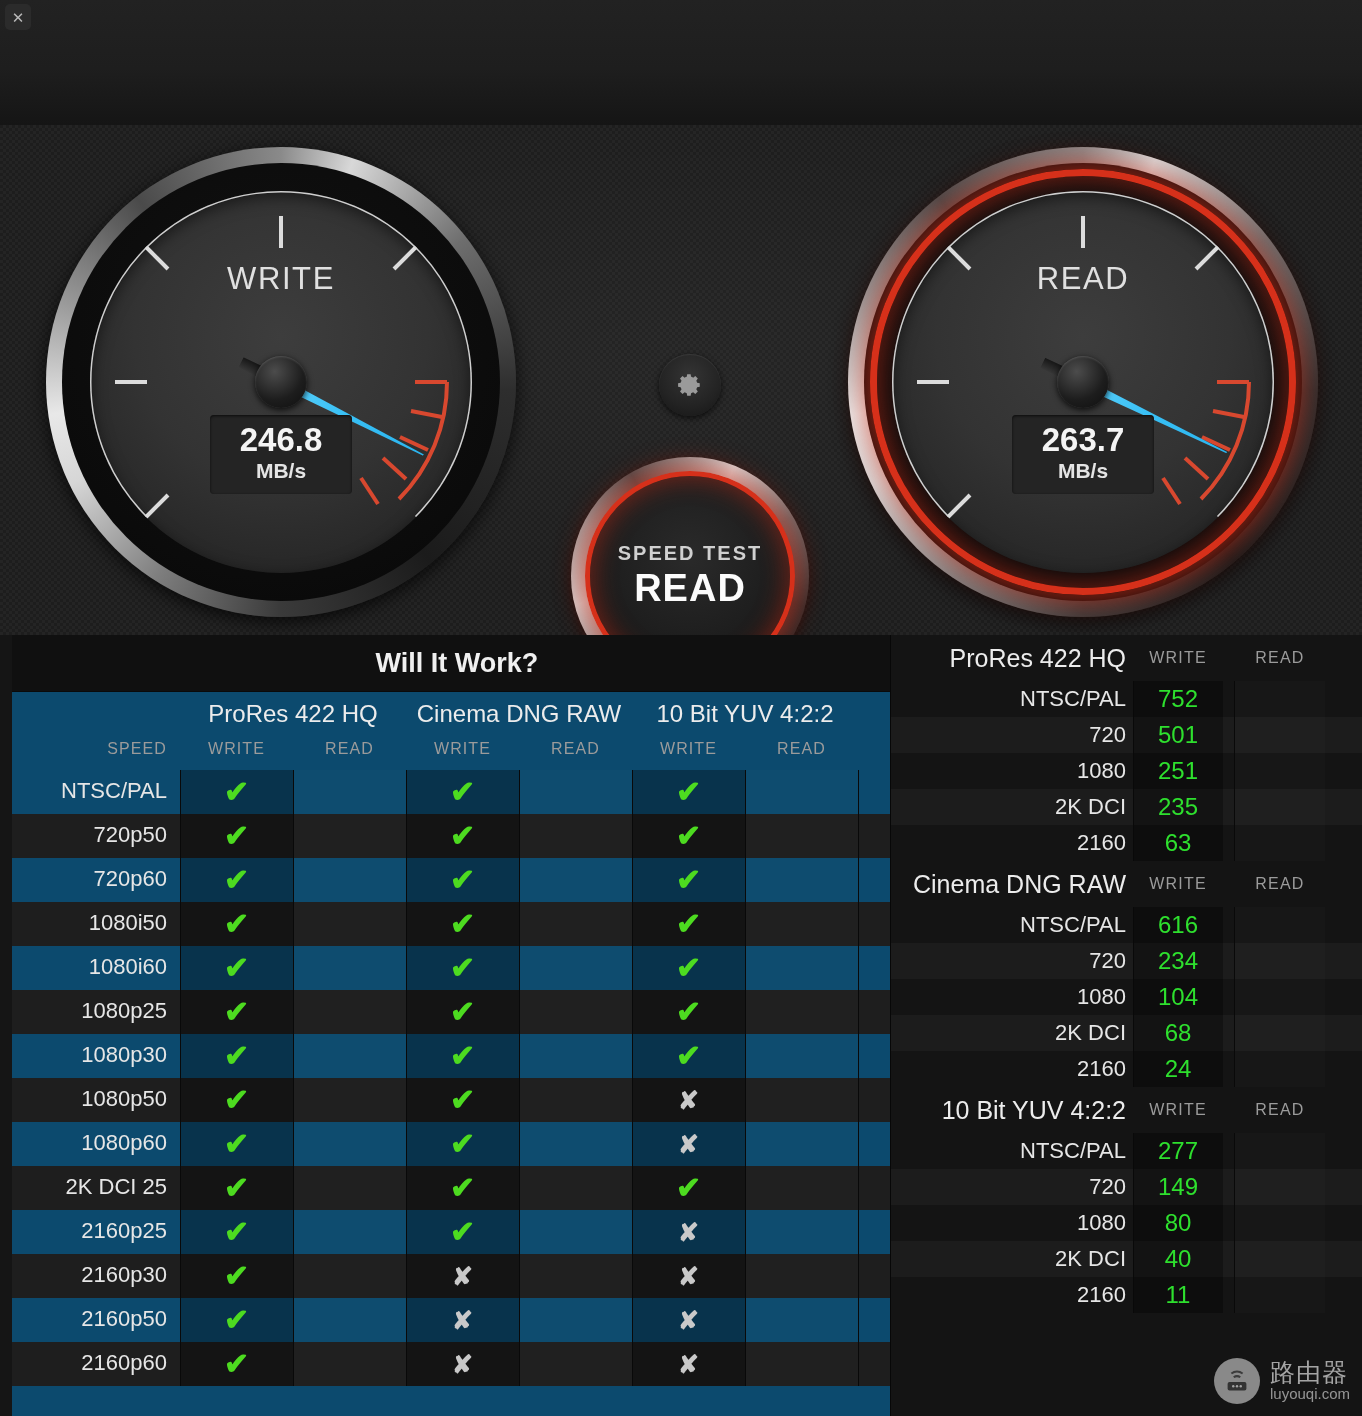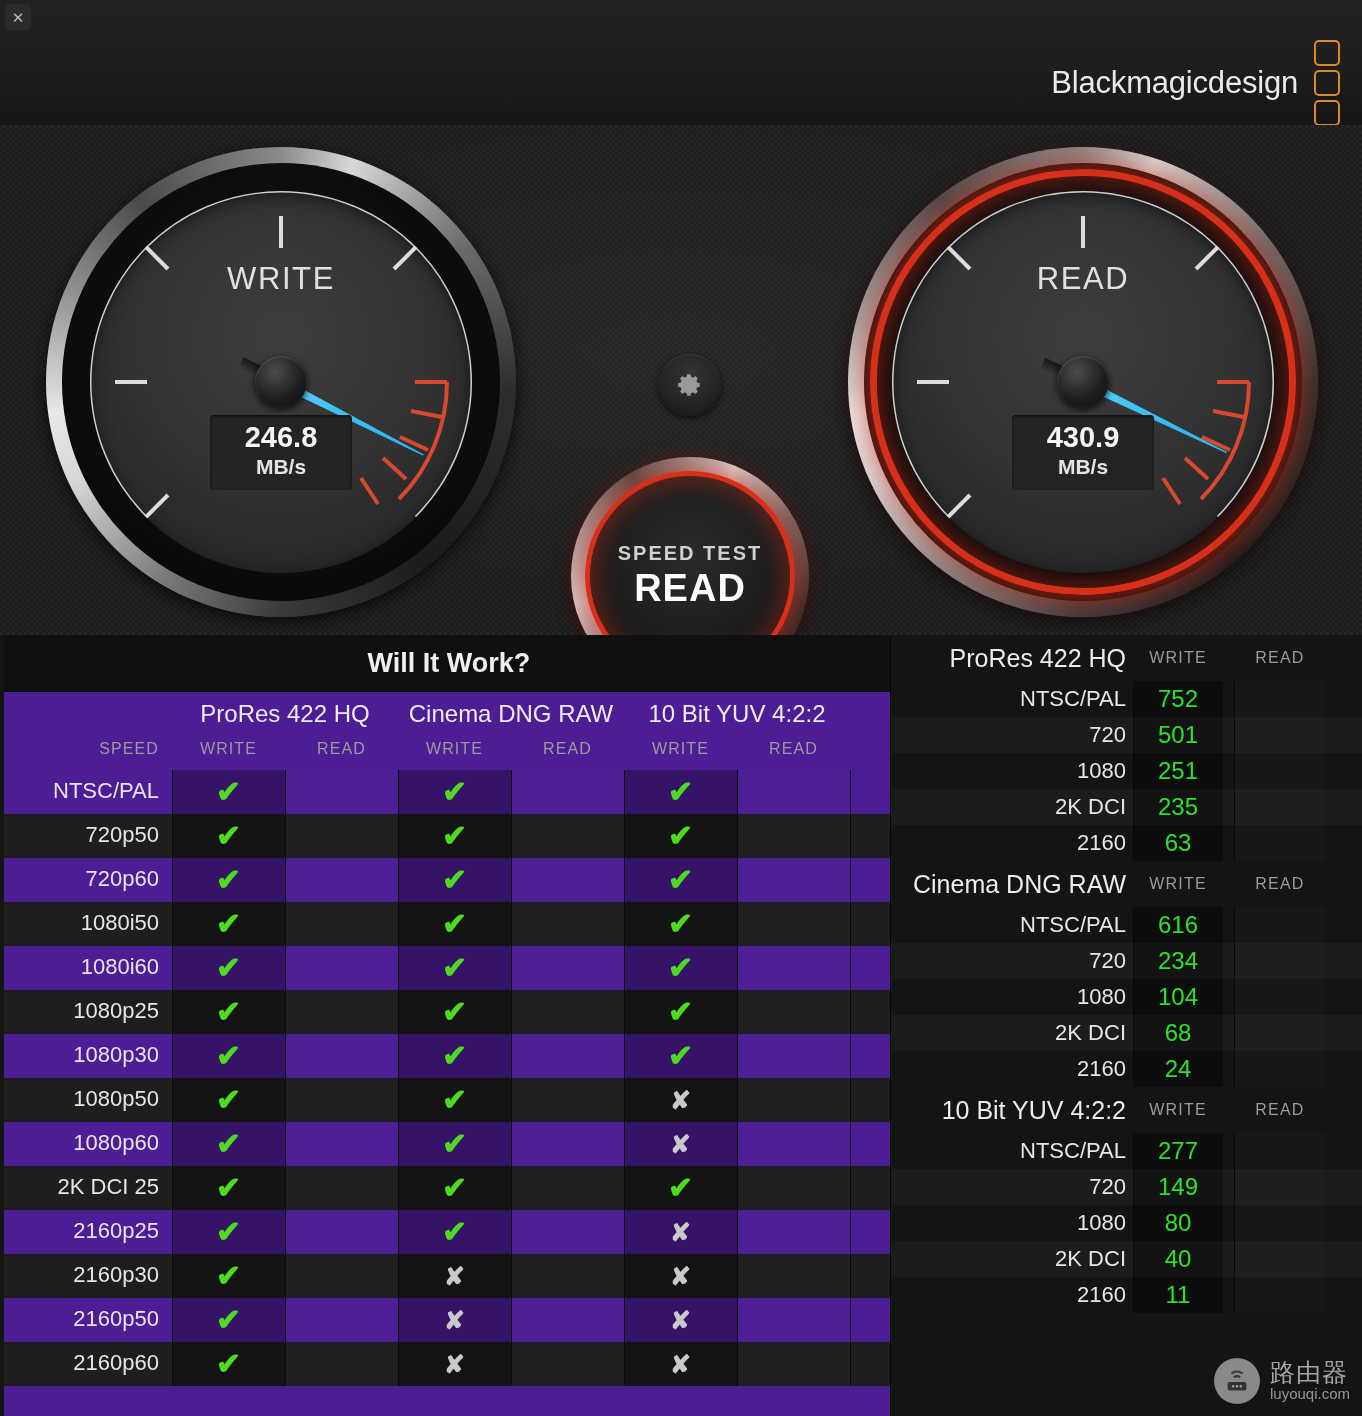--- a/index.html
+++ b/index.html
@@ -103,21 +103,21 @@
     position:absolute;left:160px;top:0;height:13px;width:45px;
     background:linear-gradient(180deg,#3a3a3a,#141414);
     clip-path:polygon(0 0,100% 8%,100% 92%,0 100%);
   }
 
   .readout{
     position:absolute;left:50%;top:224px;transform:translateX(-50%);
     width:142px;padding:8px 0 11px;text-align:center;border-radius:4px;
     background:#242424;box-shadow:inset 0 1px 3px rgba(0,0,0,.7);z-index:5;
   }
-  .readout .val{font-size:29px;font-weight:600;color:#f4f4f4;line-height:1.02;}
+  .readout .val{font-size:33px;font-weight:600;color:#f4f4f4;line-height:1.02;}
   .readout .unit{font-size:21px;font-weight:600;color:#e4e4e4;margin-top:2px;}
 
   
   .gear-btn{
     position:absolute;left:659px;top:229px;width:62px;height:62px;border-radius:50%;
     background:radial-gradient(circle at 50% 35%,#343434 0%,#232323 60%,#151515 100%);
     box-shadow:0 2px 6px rgba(0,0,0,.7),inset 0 1px 1px rgba(255,255,255,.08);
     display:flex;align-items:center;justify-content:center;cursor:pointer;
   }
   .start-btn{
@@ -132,21 +132,21 @@
     background:radial-gradient(circle at 50% 40%,#2a2a2a 0%,#1d1d1d 58%,#0d0d0d 100%);
     border:5px solid #d6301a;
     box-shadow:0 0 24px 6px rgba(214,48,26,.60),inset 0 0 22px 5px rgba(214,48,26,.40);
     display:flex;flex-direction:column;align-items:center;justify-content:center;
   }
   .start-sub{font-size:20px;font-weight:700;letter-spacing:2px;color:#d0d0d0;}
   .start-main{font-size:38px;font-weight:700;letter-spacing:1px;color:#fbfbfb;margin-top:2px;}
 
   
   .panels{position:absolute;left:0;top:635px;width:1362px;height:781px;background:#151515;}
-  .panel-left{position:absolute;left:4px;top:0;width:890px;height:781px;background:#4c1d95;}
+  .panel-left{position:absolute;left:12px;top:0;width:890px;height:781px;background:#0c4a6e;}
   .panel-right{position:absolute;left:891px;top:0;width:471px;height:781px;background:#141414;}
   .vdiv{position:absolute;left:890px;top:0;width:1px;height:781px;background:#070707;}
 
   .panel-head{
     height:56px;line-height:56px;text-align:center;
     font-size:27px;font-weight:600;color:#f0f0f0;
     background:#101010;border-bottom:1px solid #0a0a0a;
   }
 
   
@@ -223,28 +223,20 @@
   .wm-cn{font-size:25px;color:#dcdcdc;letter-spacing:1px;}
   .wm-en{font-size:15px;color:#c6c6c6;}
 </style>
 </head>
 <body>
 
 <div id="app">
 
   <div class="titlebar">
     <div class="close-btn">✕</div>
-    <div class="brand">
-      <div class="brand-text">Blackmagicdesign</div>
-      <div class="brand-mark">
-        <i></i>
-          <i></i>
-          <i></i>
-      </div>
-    </div>
   </div>
 
   <div class="gauge-panel">
 
     <div class="gauge write">
       <div class="bezel"></div>
       <div class="bezel2"></div>
       <div class="glowring"></div>
       <div class="face">
         <svg viewBox="0 0 382 382">
@@ -315,21 +307,21 @@
             <line x1="288" y1="313" x2="271" y2="287"></line>
           </g>
         </svg>
         <div class="gauge-label">READ</div>
         <div class="needle" style="transform:rotate(206deg);">
           <div class="tip"></div>
             <div class="tail"></div>
         </div>
         <div class="hub"></div>
         <div class="readout">
-          <div class="val">430.9</div>
+          <div class="val">263.7</div>
           <div class="unit">MB/s</div>
         </div>
       </div>
     </div>
   </div>
 
   <div class="panels">
 
     <div class="panel-left">
       <div class="panel-head">Will It Work?</div>

